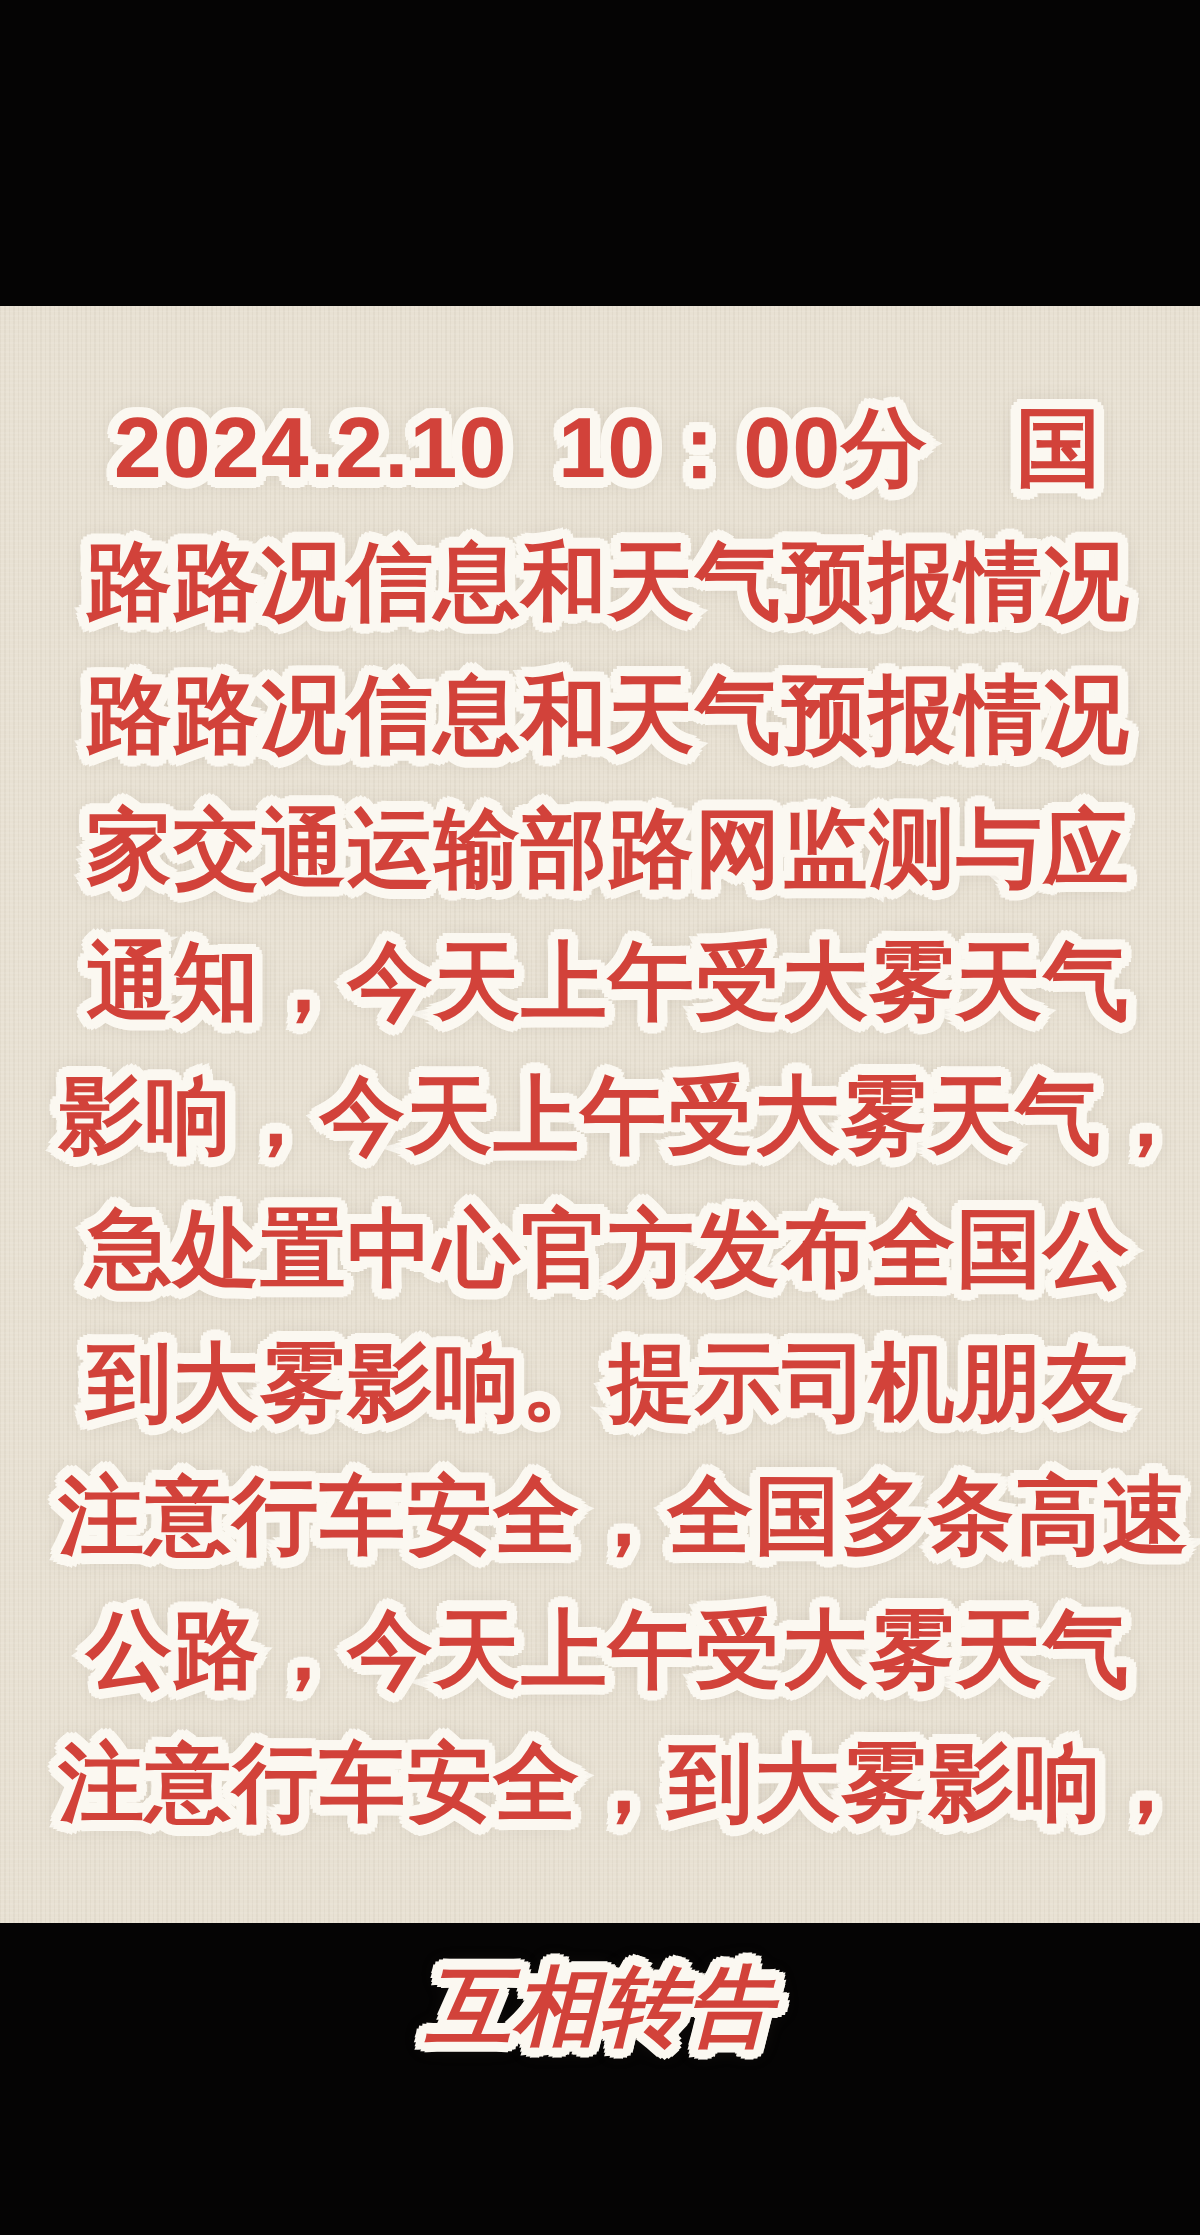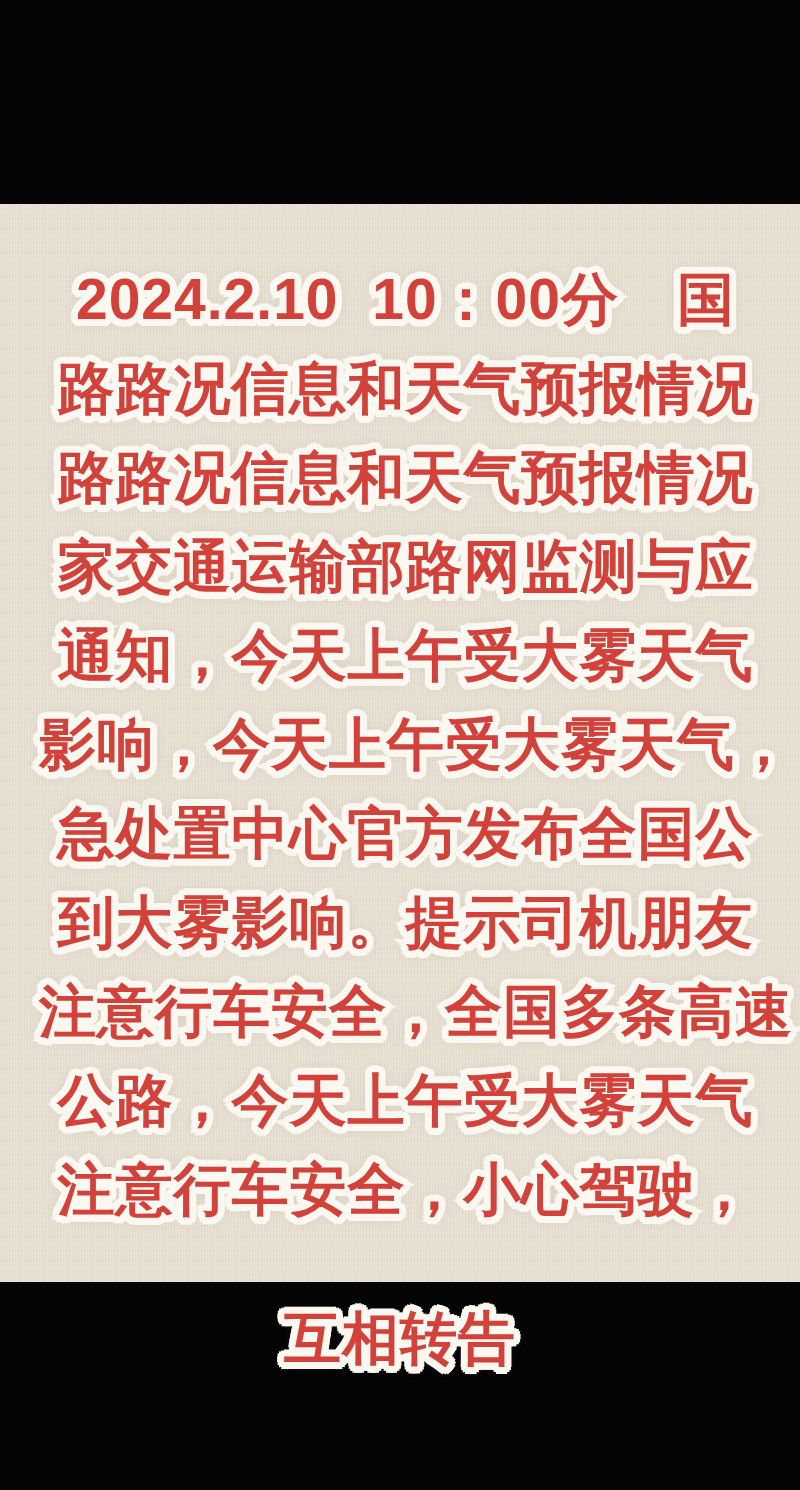--- a/index.html
+++ b/index.html
@@ -11,21 +11,21 @@
   }
   *{margin:0;padding:0;box-sizing:border-box;}
   html,body{width:800px;height:1490px;overflow:hidden;}
   body{
     font-family:"Liberation Sans","DejaVu Sans",sans-serif;
     background:var(--bar-black);
   }
   .screen{width:800px;height:1490px;display:flex;flex-direction:column;}
   .bar{background:var(--bar-black);flex:0 0 auto;}
   .bar.top{height:204px;}
-  .bar.bottom{height:180px;display:flex;justify-content:center;align-items:flex-start;padding-top:8px;}
+  .bar.bottom{height:180px;display:flex;justify-content:center;align-items:flex-start;padding-top:8px;font-style:italic;}
   .canvas{
     height:1078px;flex:0 0 auto;
     background-color:var(--canvas-beige);
     background-image:
       repeating-linear-gradient(0deg, rgba(255,255,255,0.07) 0 1px, transparent 1px 3px),
       repeating-linear-gradient(90deg, rgba(122,108,88,0.06) 0 1px, transparent 1px 3px);
     display:flex;flex-direction:column;justify-content:center;
     padding:6px 28px 4px 39px;
   }
   .line{
@@ -61,19 +61,19 @@
     <div class="line">2024.2.10  10：00分　国</div>
     <div class="line">路路况信息和天气预报情况</div>
     <div class="line">路路况信息和天气预报情况</div>
     <div class="line">家交通运输部路网监测与应</div>
     <div class="line">通知，今天上午受大雾天气</div>
     <div class="line">影响，今天上午受大雾天气，</div>
     <div class="line">急处置中心官方发布全国公</div>
     <div class="line">到大雾影响。提示司机朋友</div>
     <div class="line">注意行车安全，全国多条高速</div>
     <div class="line">公路，今天上午受大雾天气</div>
-    <div class="line">注意行车安全，小心驾驶，</div>
+    <div class="line">注意行车安全，到大雾影响，</div>
   </div>
 
   <div class="bar bottom">
     <div class="line footer">互相转告</div>
   </div>
 </div>
 
 </body></html>

